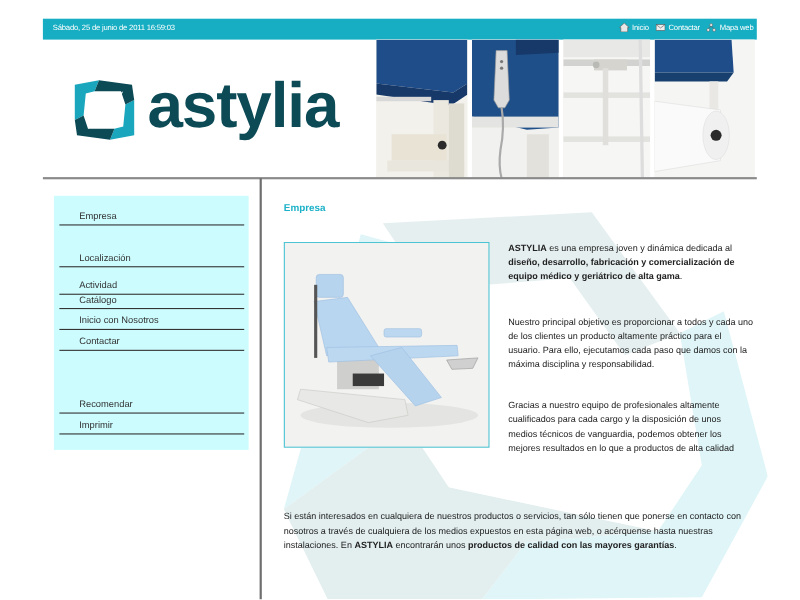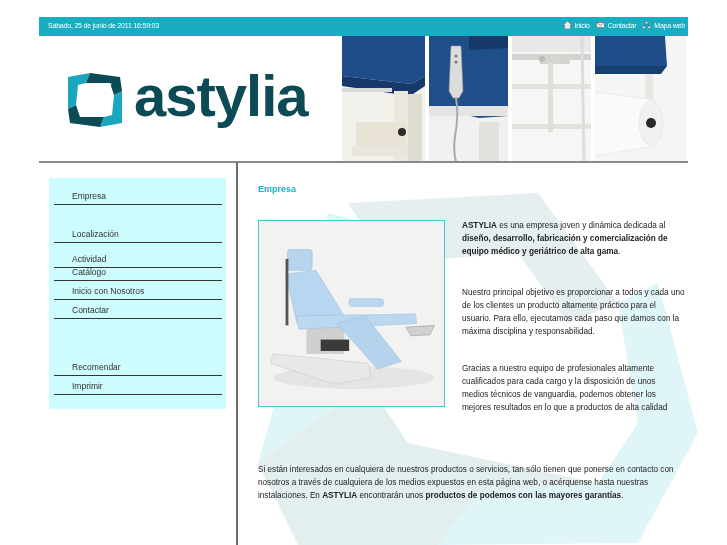--- a/index.html
+++ b/index.html
@@ -211,15 +211,15 @@
 
   <div class="p" style="left:224px; top:124px; width:224px;">Nuestro principal objetivo es proporcionar a todos y cada uno de los clientes un producto altamente práctico para el usuario. Para ello, ejecutamos cada paso que damos con la máxima disciplina y responsabilidad.</div>
 
   <div class="p" style="left:224px; top:57px; width:230px;">
     <b>ASTYLIA</b><span> es una empresa joven y dinámica dedicada al </span><b>diseño, desarrollo, fabricación y comercialización de equipo médico y geriátrico de alta gama</b><span>.</span>
   </div>
 
   <div class="p" style="left:224px; top:200px; width:212px;">Gracias a nuestro equipo de profesionales altamente cualificados para cada cargo y la disposición de unos medios técnicos de vanguardia, podemos obtener los mejores resultados en lo que a productos de alta calidad</div>
 
   <div class="p" style="left:20px; top:301px; width:432px;">
-    <span>Si están interesados en cualquiera de nuestros productos o servicios, tan sólo tienen que ponerse en contacto con nosotros a través de cualquiera de los medios expuestos en esta página web, o acérquense hasta nuestras instalaciones. En </span><b>ASTYLIA</b><span> encontrarán unos </span><b>productos de podemos con las mayores garantías</b><span>.</span>
+    <span>Si están interesados en cualquiera de nuestros productos o servicios, tan sólo tienen que ponerse en contacto con nosotros a través de cualquiera de los medios expuestos en esta página web, o acérquense hasta nuestras instalaciones. En </span><b>ASTYLIA</b><span> encontrarán unos </span><b>productos de calidad con las mayores garantías</b><span>.</span>
   </div>
 </main>
 
 </body></html>

